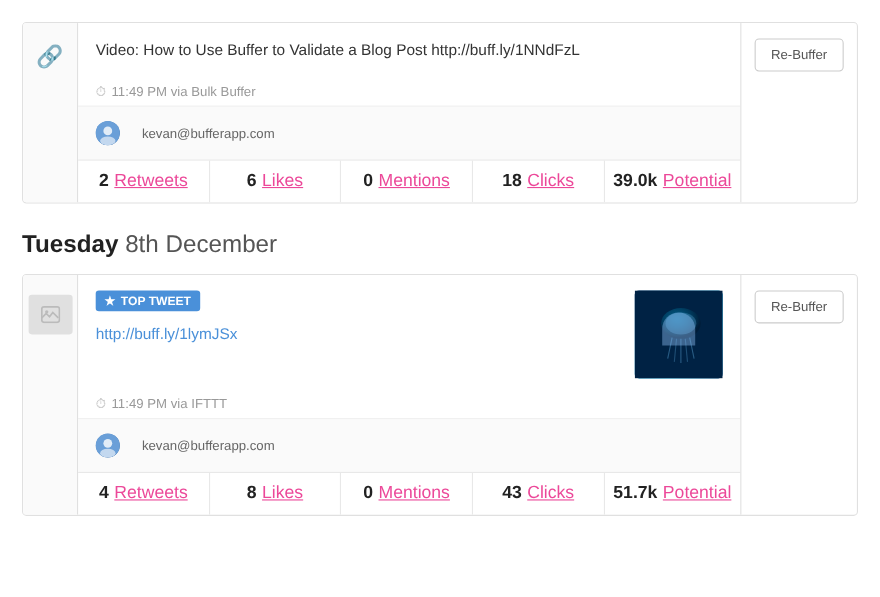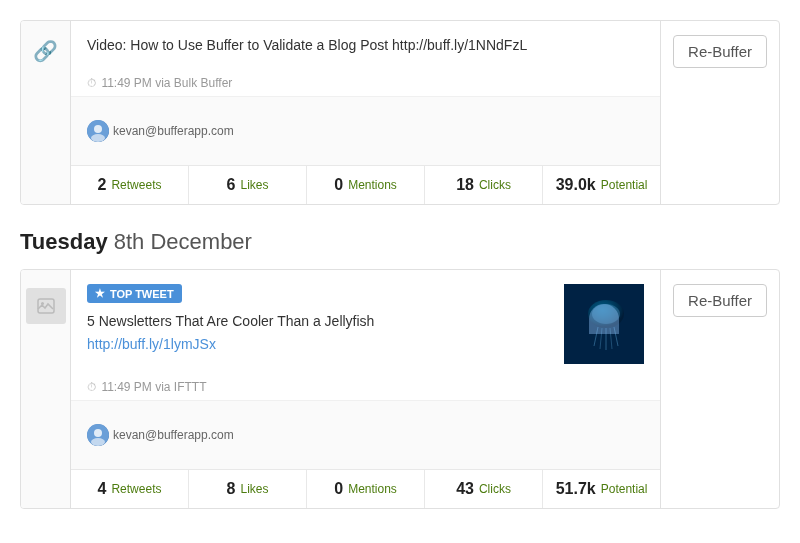--- a/index.html
+++ b/index.html
@@ -114,25 +114,25 @@
     }
     .tweet-meta {
       padding: 6px 16px;
       font-size: 12px;
       color: #999;
       display: flex;
       align-items: center;
       gap: 5px;
     }
     .tweet-author {
-      padding: 23px 16px;
+      padding: 13px 16px;
       border-top: 1px solid #f0f0f0;
       display: flex;
       align-items: center;
-      gap: 4px;
+      gap: 20px;
       background: #fafafa;
     }
     .avatar {
       width: 22px;
       height: 22px;
       border-radius: 50%;
       background: linear-gradient(135deg, #6a9fd8, #3a6ea8);
       display: flex;
       align-items: center;
       justify-content: center;
@@ -161,35 +161,36 @@
     }
     .stat-item:last-child {
       border-right: none;
     }
     .stat-number {
       font-size: 16px;
       font-weight: 700;
       color: #222;
     }
     .stat-label {
-      font-size: 12px;
-      color: #4d7c0f;
+      font-size: 16px;
+      color: #ec4899;
+      text-decoration: underline;
     }
     .rebuffer-col {
       display: flex;
       align-items: flex-start;
       padding: 14px 12px;
       border-left: 1px solid #e0e0e0;
     }
     .rebuffer-btn {
       background: #fff;
       border: 1px solid #ccc;
       border-radius: 4px;
       padding: 7px 14px;
-      font-size: 15px;
+      font-size: 12px;
       color: #555;
       cursor: pointer;
       white-space: nowrap;
     }
   </style>
 </head>
 <body>
 
 <div id="app">
     <div class="day-section">
@@ -255,21 +256,21 @@
               <path d="M1 11l4-4 3 3 3-4 5 5" stroke="#bbb" stroke-width="1.5" fill="none"></path>
               <circle cx="5.5" cy="5.5" r="1.5" fill="#bbb"></circle>
             </svg>
           </div>
         </div>
         <div class="tweet-body">
           <div class="tweet-content">
             <div class="tweet-text-area"><div class="top-tweet-badge">
                 <span>★</span>
                 <span>TOP TWEET</span>
-              </div><div class="tweet-text">5 Newsletters That Are Cooler Than a Jellyfish</div><div class="tweet-link">http://buff.ly/1lymJSx</div></div>
+              </div><div class="tweet-link">http://buff.ly/1lymJSx</div></div>
             <div class="jellyfish-img">
               <svg width="80" height="80" viewBox="0 0 80 80" style="position:absolute;top:0;left:0;">
         <defs>
           <radialGradient id="jgrad" cx="40%" cy="35%" r="60%">
             <stop offset="0%" stop-color="#0099cc" stop-opacity="0.6"></stop>
             <stop offset="100%" stop-color="#001a33" stop-opacity="0.9"></stop>
           </radialGradient>
         </defs>
         <rect width="80" height="80" fill="#002244"></rect>
         <ellipse cx="42" cy="30" rx="18" ry="14" fill="url(#jgrad)" opacity="0.8"></ellipse>

